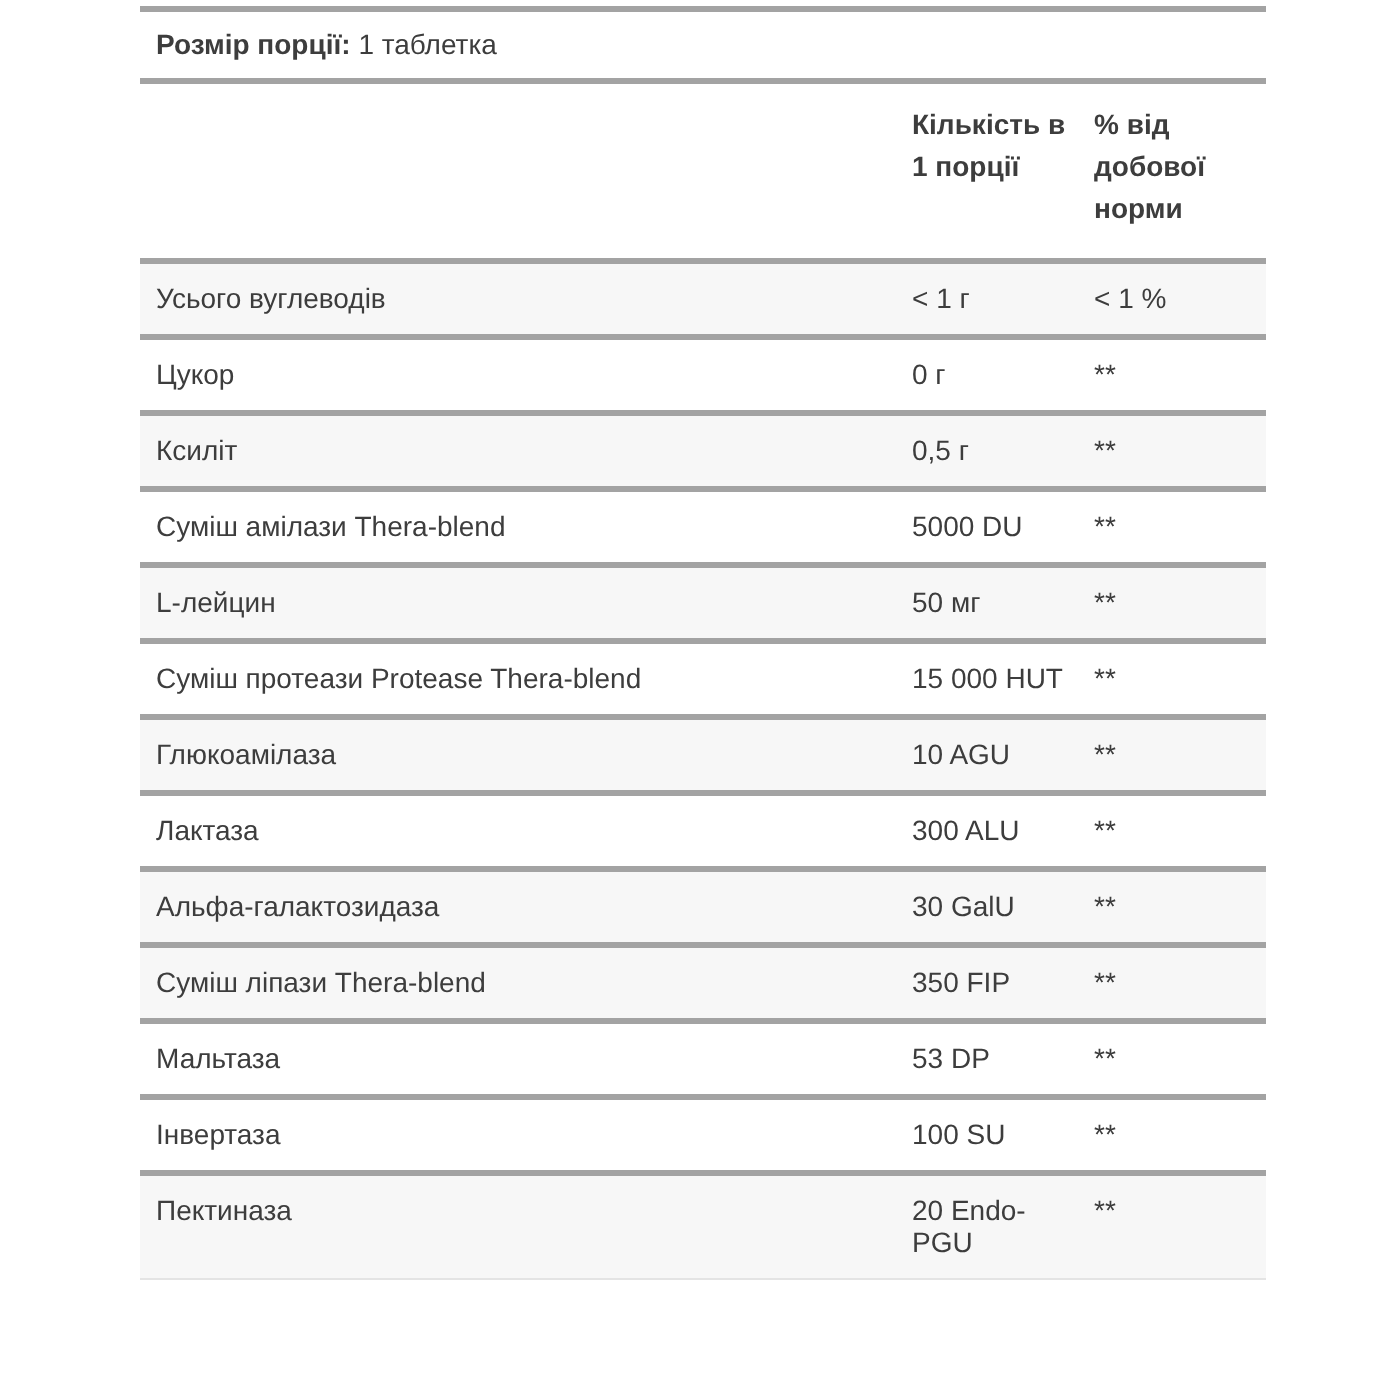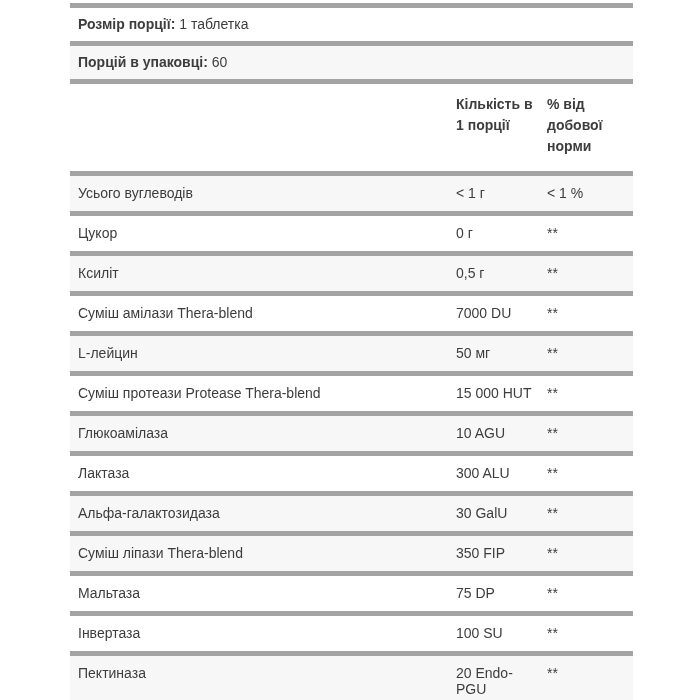--- a/index.html
+++ b/index.html
@@ -25,21 +25,21 @@
     width: 563px;
     font-size: 14px;
     color: #3d3d3d;
   }
   table.facts td {
     white-space: pre-line;
     vertical-align: top;
     overflow: hidden;
   }
   table.facts tr {
-    border-top: 5px solid #a3a3a3;
+    border-top: 3px solid #a3a3a3;
   }
   table.facts tr:last-child {
     border-bottom: 1px solid #e4e4e4;
   }
   tr.stripe {
     background: #f7f7f7;
   }
   .meta-row td {
     padding: 8px 8px 9px 8px;
     line-height: 16px;
@@ -71,23 +71,20 @@
   <table class="facts">
     <colgroup>
       <col style="width:386px">
       <col style="width:91px">
       <col style="width:86px">
     </colgroup>
     <tbody>
       <tr class="meta-row">
         <td colspan="3"><span class="meta-label">Розмір порції:</span> <span>1 таблетка</span></td>
       </tr>
-      <tr class="meta-row stripe">
-        <td colspan="3"><span class="meta-label">Порцій в упаковці:</span> <span>60</span></td>
-      </tr>
       <tr class="head-row">
         <td class="spacer-cell"></td>
         <td>Кількість в
 1 порції</td>
         <td>% від
 добової
 норми</td>
       </tr>
 
     <tr class="data-row stripe">
@@ -100,21 +97,21 @@
           <td>0 г</td>
           <td>**</td>
         </tr>
         <tr class="data-row stripe">
           <td class="name-cell">Ксиліт</td>
           <td>0,5 г</td>
           <td>**</td>
         </tr>
         <tr class="data-row">
           <td class="name-cell">Суміш амілази Thera-blend</td>
-          <td>7000 DU</td>
+          <td>5000 DU</td>
           <td>**</td>
         </tr>
         <tr class="data-row stripe">
           <td class="name-cell">L-лейцин</td>
           <td>50 мг</td>
           <td>**</td>
         </tr>
         <tr class="data-row">
           <td class="name-cell">Суміш протеази Protease Thera-blend</td>
           <td>15 000 HUT</td>
@@ -135,21 +132,21 @@
           <td>30 GalU</td>
           <td>**</td>
         </tr>
         <tr class="data-row stripe">
           <td class="name-cell">Суміш ліпази Thera-blend</td>
           <td>350 FIP</td>
           <td>**</td>
         </tr>
         <tr class="data-row">
           <td class="name-cell">Мальтаза</td>
-          <td>75 DP</td>
+          <td>53 DP</td>
           <td>**</td>
         </tr>
         <tr class="data-row">
           <td class="name-cell">Інвертаза</td>
           <td>100 SU</td>
           <td>**</td>
         </tr>
         <tr class="data-row stripe">
           <td class="name-cell">Пектиназа</td>
           <td>20 Endo-

